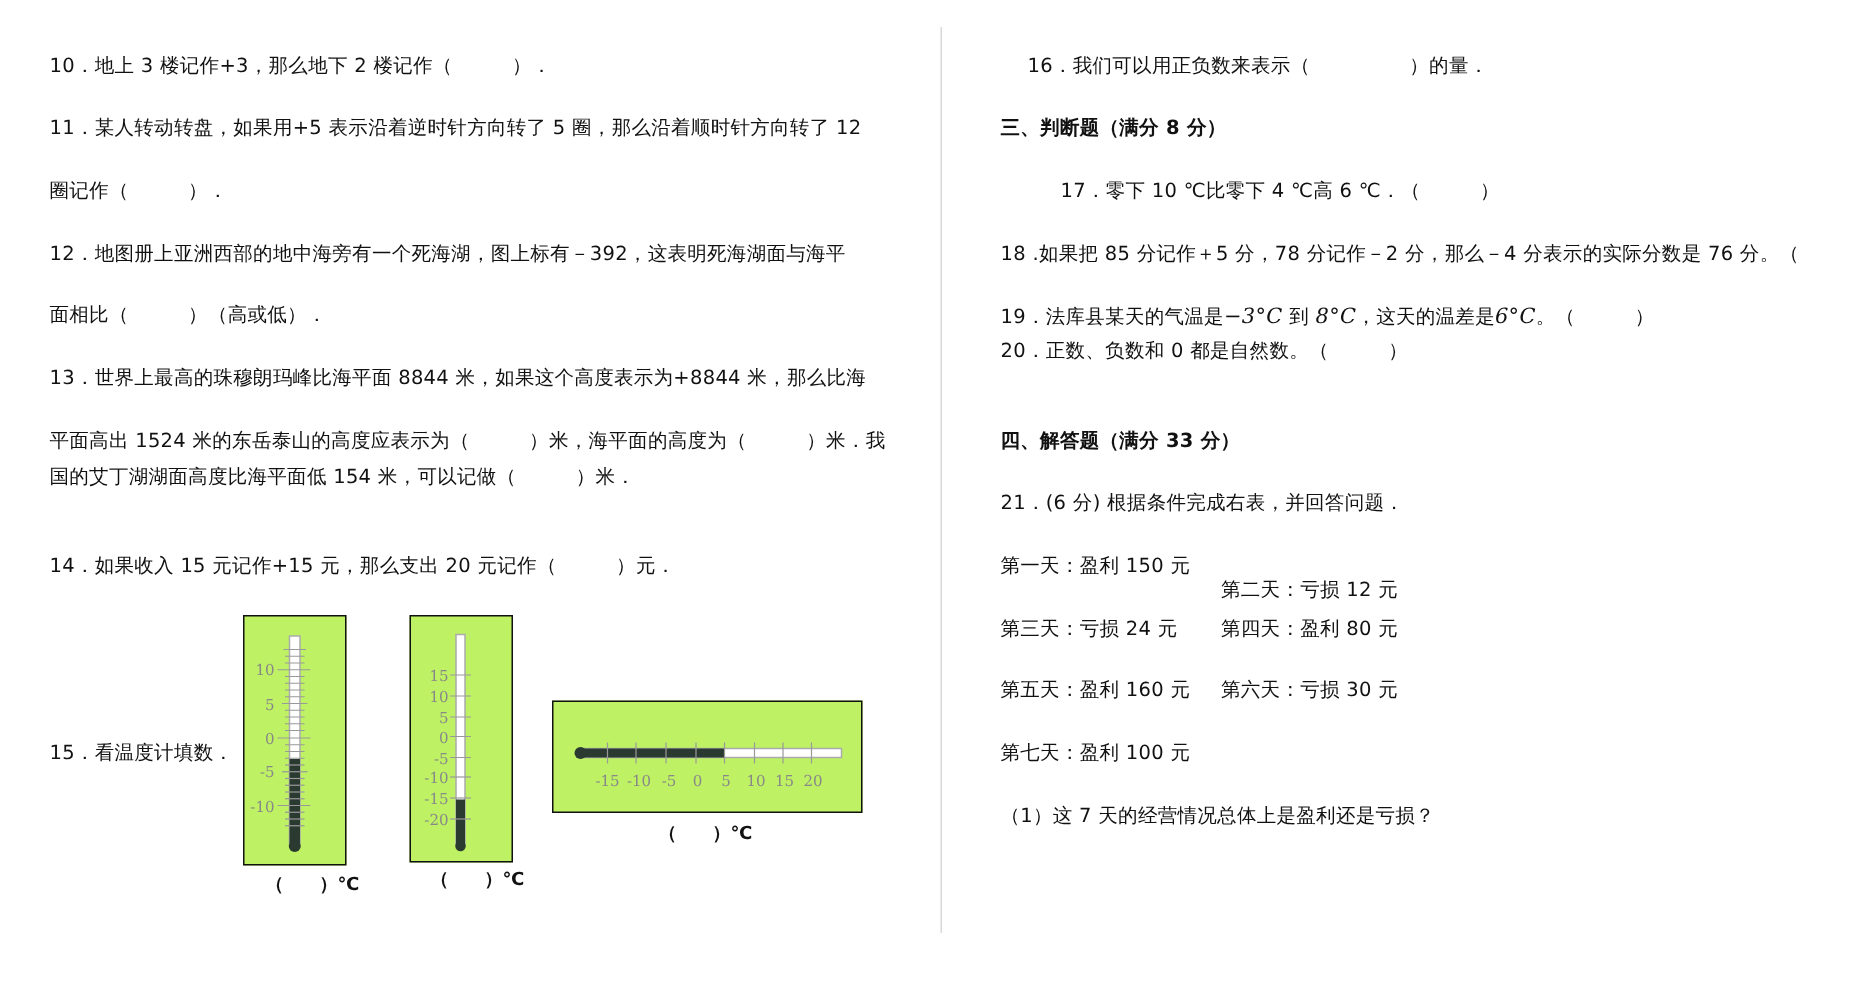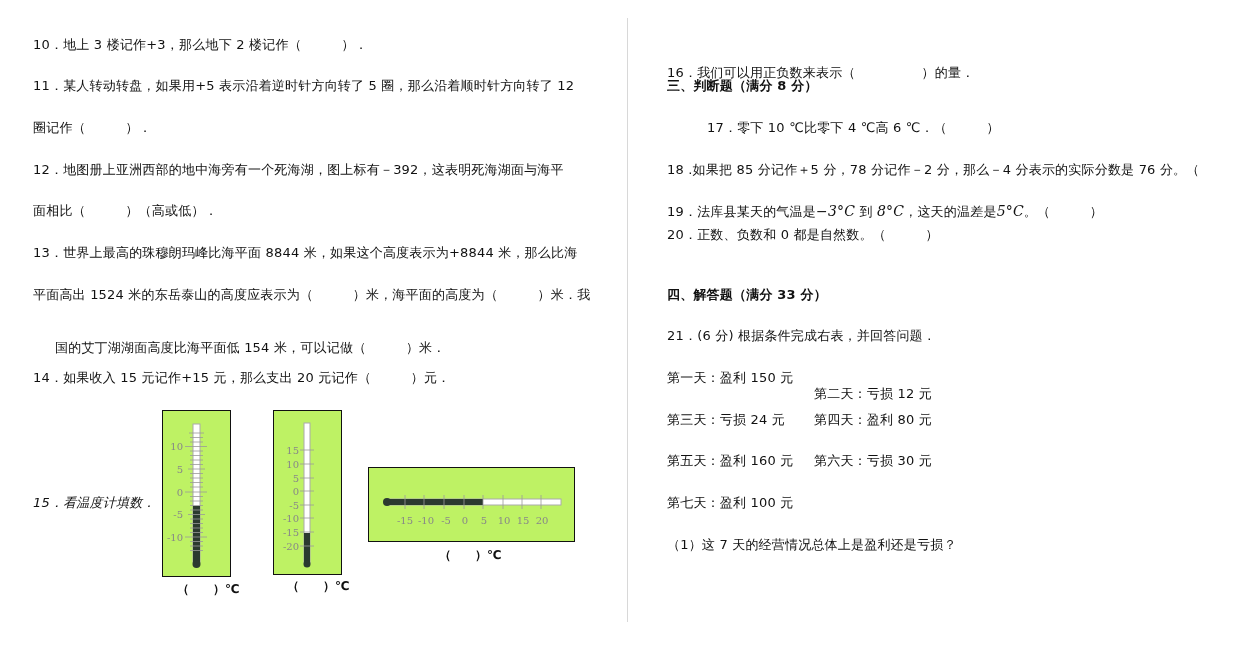--- a/index.html
+++ b/index.html
@@ -19,23 +19,23 @@
 </head>
 <body>
 
 <div class="line" style="left:33px;top:36px;">10．地上 3 楼记作+3，那么地下 2 楼记作（　　　）．</div>
 <div class="line" style="left:33px;top:77px;">11．某人转动转盘，如果用+5 表示沿着逆时针方向转了 5 圈，那么沿着顺时针方向转了 12</div>
 <div class="line" style="left:33px;top:119px;">圈记作（　　　）．</div>
 <div class="line" style="left:33px;top:161px;">12．地图册上亚洲西部的地中海旁有一个死海湖，图上标有－392，这表明死海湖面与海平</div>
 <div class="line" style="left:33px;top:202px;">面相比（　　　）（高或低）．</div>
 <div class="line" style="left:33px;top:244px;">13．世界上最高的珠穆朗玛峰比海平面 8844 米，如果这个高度表示为+8844 米，那么比海</div>
 <div class="line" style="left:33px;top:286px;">平面高出 1524 米的东岳泰山的高度应表示为（　　　）米，海平面的高度为（　　　）米．我</div>
-<div class="line" style="left:33px;top:339px;margin-left:22px;">国的艾丁湖湖面高度比海平面低 154 米，可以记做（　　　）米．</div>
+<div class="line" style="left:33px;top:310px;">国的艾丁湖湖面高度比海平面低 154 米，可以记做（　　　）米．</div>
 <div class="line" style="left:33px;top:369px;">14．如果收入 15 元记作+15 元，那么支出 20 元记作（　　　）元．</div>
-<div class="line" style="left:33px;top:494px;font-style:italic;">15．看温度计填数．</div>
+<div class="line" style="left:33px;top:494px;">15．看温度计填数．</div>
 
 <div class="therm-box" style="left:162px;top:410px;width:67px;height:165px;">
   <svg width="67" height="165">
     <rect x="30" y="13" width="7" height="138" fill="#fff" stroke="#aaa" stroke-width="1"></rect>
     <rect x="30" y="95" width="7" height="56" fill="#2b3a30"></rect>
     <circle cx="33.5" cy="153" r="4" fill="#2b3a30"></circle>
     <g stroke="#999" stroke-width="0.8">
       <line x1="26" y1="22" x2="41" y2="22"></line>
         <line x1="27" y1="26.5" x2="40" y2="26.5"></line>
         <line x1="27" y1="31" x2="40" y2="31"></line>
@@ -122,26 +122,26 @@
     <text x="115" y="56" font-size="10" text-anchor="middle">5</text>
     <text x="135" y="56" font-size="10" text-anchor="middle">10</text>
     <text x="154" y="56" font-size="10" text-anchor="middle">15</text>
     <text x="173" y="56" font-size="10" text-anchor="middle">20</text>
   </svg>
 </div>
 <div class="therm-caption" style="left:439px;top:547px;">（　　）℃</div>
 
 <div class="divider"></div>
 
-<div class="line" style="left:667px;top:36px;margin-top:28px;">16．我们可以用正负数来表示（　　　　　）的量．</div>
+<div class="line" style="left:685px;top:36px;">16．我们可以用正负数来表示（　　　　　）的量．</div>
 <div class="line bold" style="left:667px;top:77px;">三、判断题（满分 8 分）</div>
 <div class="line" style="left:667px;top:119px;margin-left:40px;">17．零下 10 ℃比零下 4 ℃高 6 ℃．（　　　）</div>
 <div class="line" style="left:667px;top:161px;">18 .如果把 85 分记作＋5 分，78 分记作－2 分，那么－4 分表示的实际分数是 76 分。（　　　）</div>
 <div class="line" style="left:667px;top:202px;">
-  <span>19．法库县某天的气温是</span><span class="math">−3°C</span><span> 到 </span><span class="math">8°C</span><span>，这天的温差是</span><span class="math">5°C</span><span>。（　　　）</span>
+  <span>19．法库县某天的气温是</span><span class="math">−3°C</span><span> 到 </span><span class="math">8°C</span><span>，这天的温差是</span><span class="math">6°C</span><span>。（　　　）</span>
 </div>
 <div class="line" style="left:667px;top:226px;">20．正数、负数和 0 都是自然数。（　　　）</div>
 <div class="line bold" style="left:667px;top:286px;">四、解答题（满分 33 分）</div>
 <div class="line" style="left:667px;top:327px;">21．(6 分) 根据条件完成右表，并回答问题．</div>
 
 <div class="line" style="left:667px;top:369px;">第一天：盈利 150 元</div>
 <div class="line" style="left:814px;top:385px;">第二天：亏损 12 元</div>
 <div class="line" style="left:667px;top:411px;">第三天：亏损 24 元</div>
 <div class="line" style="left:814px;top:411px;">第四天：盈利 80 元</div>
 <div class="line" style="left:667px;top:452px;">第五天：盈利 160 元</div>

